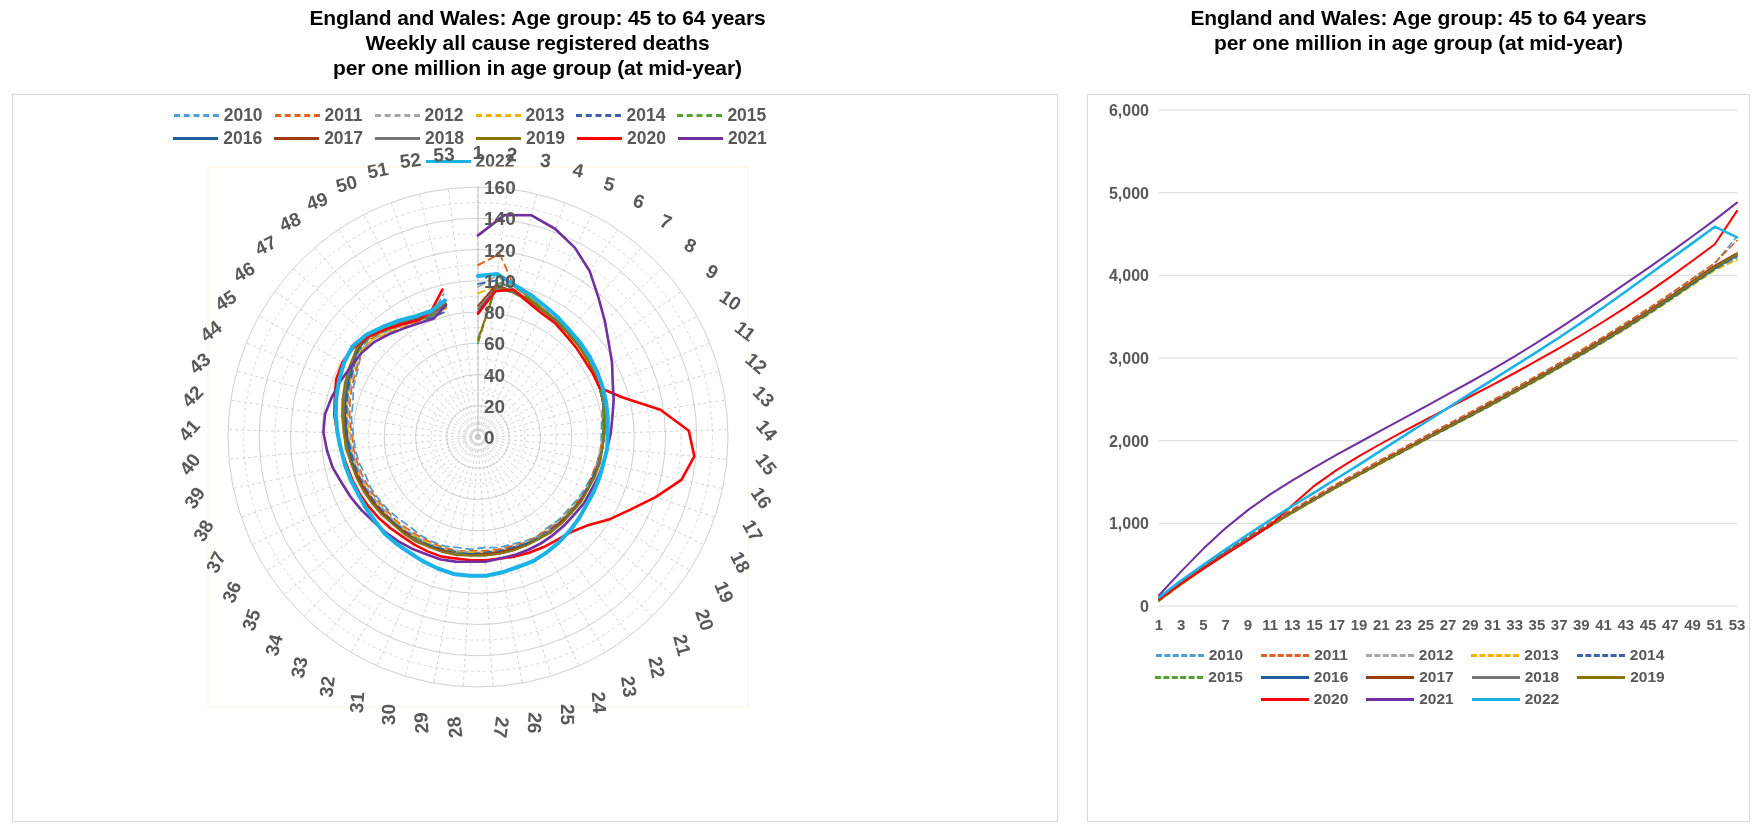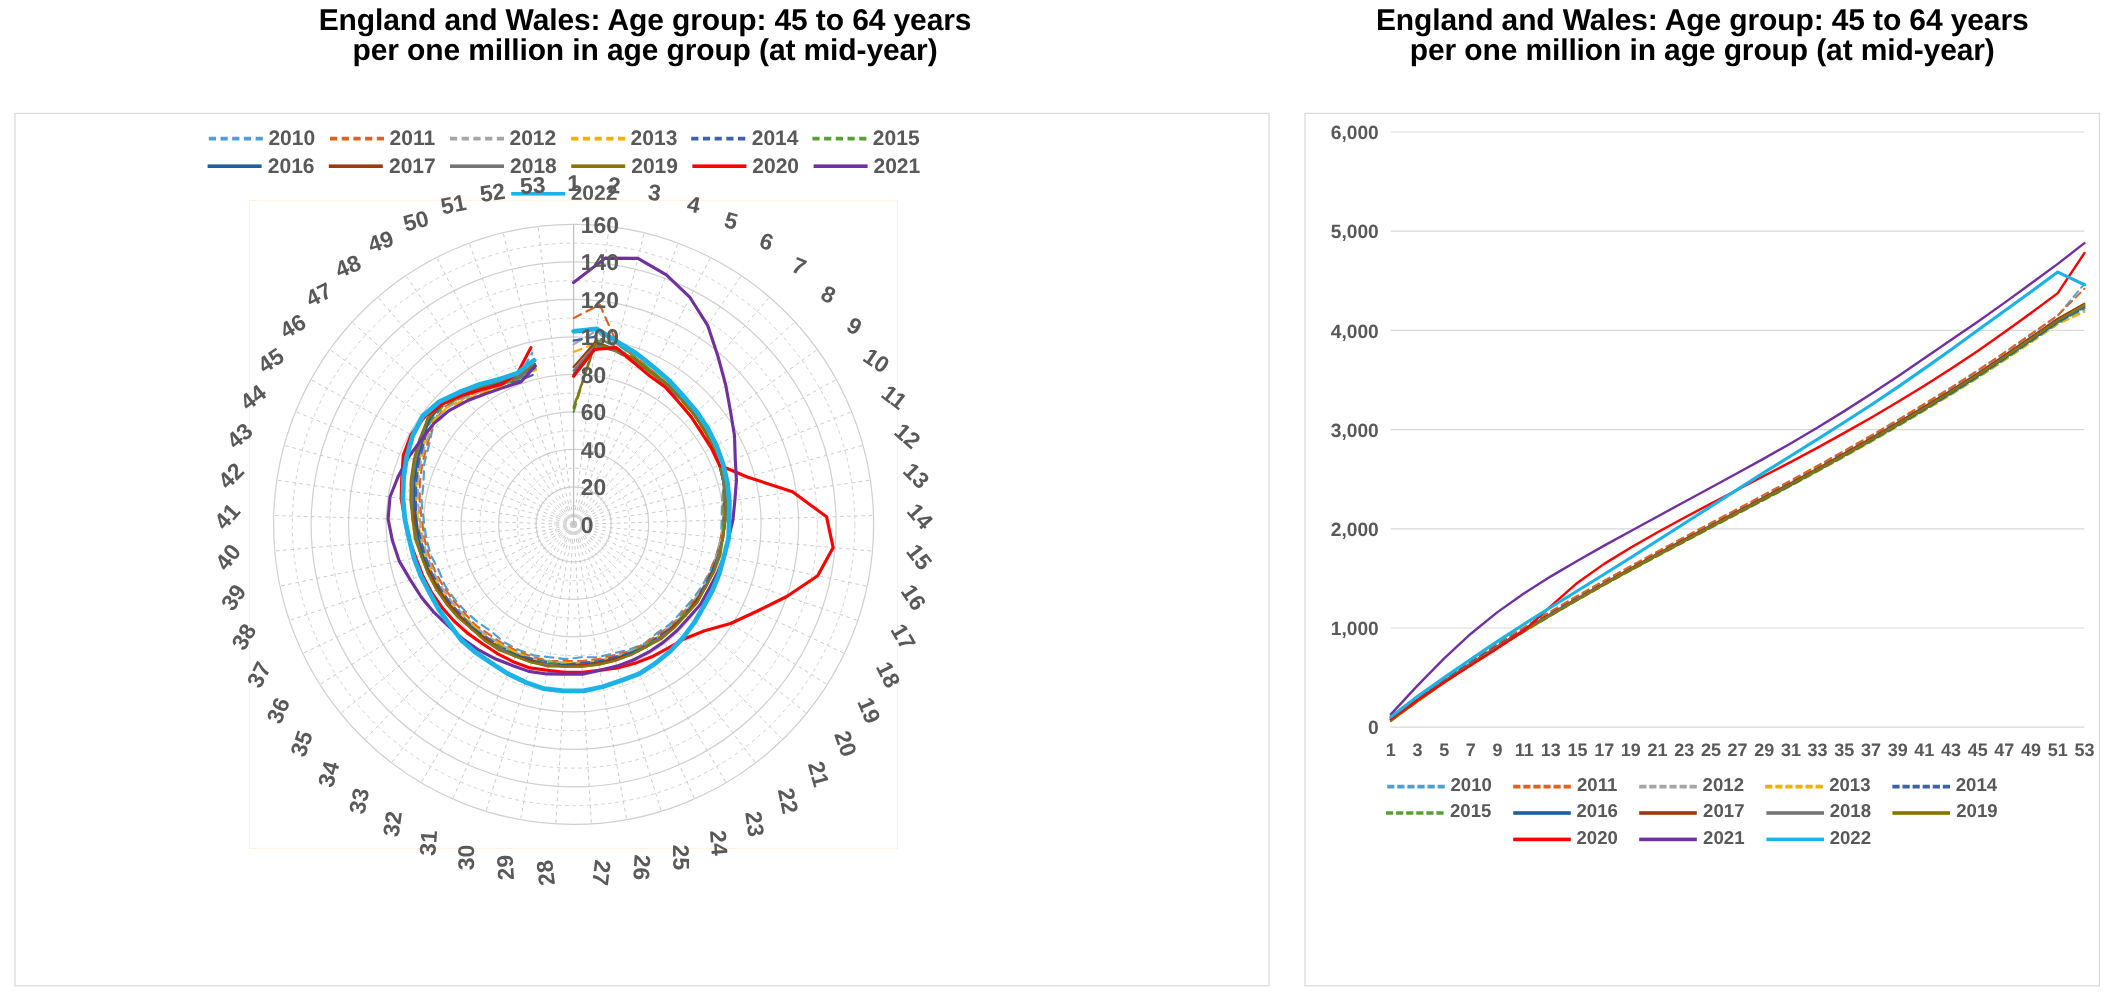--- a/index.html
+++ b/index.html
@@ -4,21 +4,21 @@
 <style>
   html,body{margin:0;padding:0;background:#ffffff;}
   body{width:1762px;height:834px;font-family:"Liberation Sans",sans-serif;-webkit-font-smoothing:antialiased;}
   .page{position:relative;width:1762px;height:834px;overflow:hidden;}
 
   .panel{position:absolute;box-sizing:border-box;}
   #left-panel{left:0;top:0;width:1075px;height:834px;}
   #right-panel{left:1075px;top:0;width:687px;height:834px;}
 
   .chart-title{
-    text-align:center;font-weight:bold;font-size:25px;color:#000;
+    text-align:center;font-weight:bold;font-size:21px;color:#000;
     line-height:25px;letter-spacing:-0.1px;
   }
   #left-title{position:absolute;left:0;top:5px;width:1075px;}
   #right-title{position:absolute;left:0;top:5px;width:687px;}
 
   .plot-frame{
     position:absolute;border:1px solid #d9d9d9;background:#ffffff;box-sizing:border-box;
   }
   #left-frame{left:12px;top:94px;width:1046px;height:728px;}
   #right-frame{left:12px;top:94px;width:663px;height:728px;}
@@ -52,20 +52,21 @@
 </style>
 </head>
 <body>
 
 <div class="page">
 
   <div class="panel" id="left-panel">
 
     <div class="chart-title" id="left-title">
       <div>England and Wales: Age group:   45 to 64 years</div>
+      <div>Weekly all cause registered deaths</div>
       <div>per one million in age group (at mid-year)</div>
     </div>
 
     <div class="plot-frame" id="left-frame"></div>
 
     <div class="legend" id="left-legend">
         <span class="legend-item">
           <span class="legend-key" style="border-top-color: rgb(79, 159, 214); border-top-style: dashed;"></span>
           <span class="legend-label">2010</span>
         </span>

